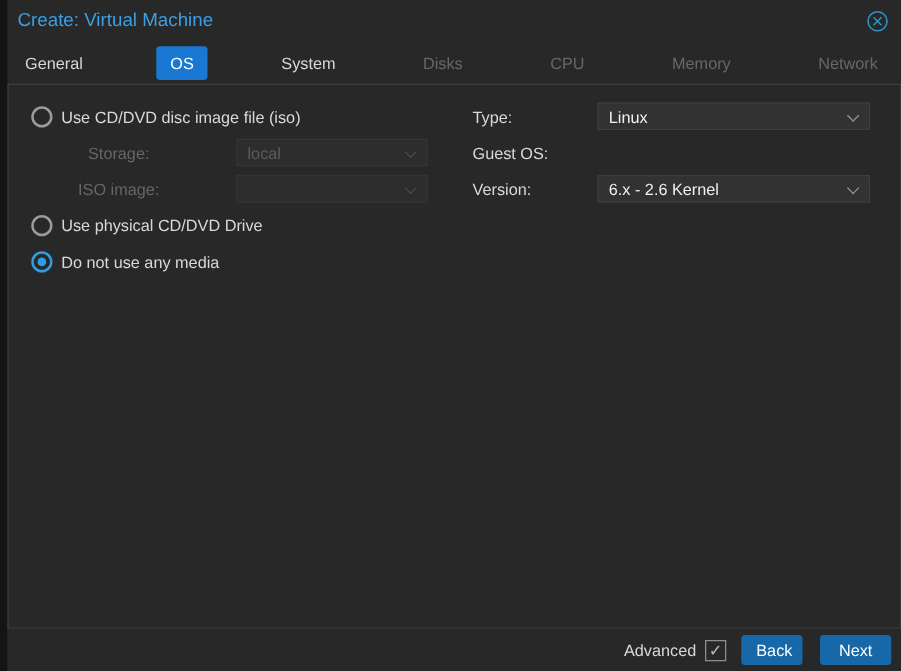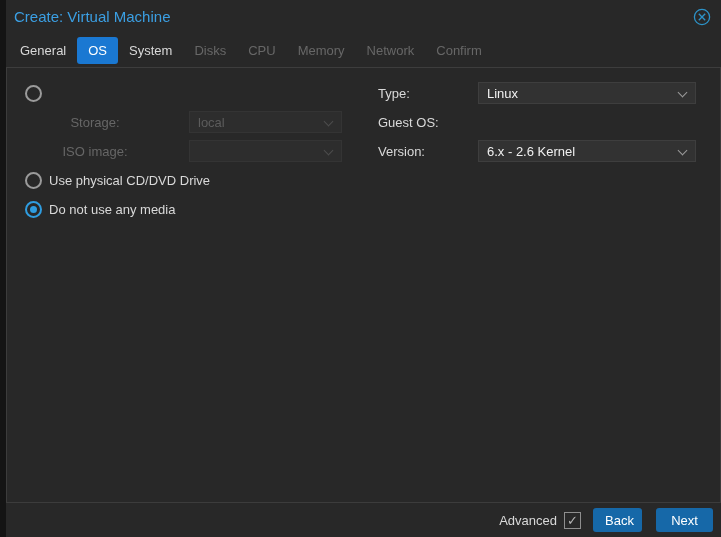--- a/index.html
+++ b/index.html
@@ -17,20 +17,21 @@
     display: flex; align-items: center; padding: 0 10px 0 8px;
   }
   .title { color: #3b9fe3; font-size: 15px; flex: 1; }
   .close-btn { width: 18px; height: 18px; cursor: pointer; flex: none; }
 
   
   .tabbar {
     position: absolute; left: 0; top: 33px; right: 0; height: 35px;
     display: flex; align-items: center; padding-left: 3px;
     border-bottom: 1px solid #3d3d3d;
+    gap: 48px;
   }
   .tab { padding: 6px 11px; color: #d9d9d9; border-radius: 3px; cursor: pointer; }
   .tab.active { background: #1a78d2; color: #ffffff; }
   .tab.disabled { color: #676767; cursor: default; }
 
   
   .panel {
     position: absolute; left: 0; top: 68px; right: 0; height: 435px;
     border: 1px solid #3c3c3c; border-top: none; background: #282828;
   }
@@ -122,20 +123,21 @@
     <div class="tab disabled">Network</div>
     <div class="tab disabled">Confirm</div>
   </div>
 
   <div class="panel">
 
     <div class="col-left">
 
       <div class="row radio-row">
         <span class="radio"></span>
+        <span class="radio-label">Use CD/DVD disc image file (iso)</span>
       </div>
 
       <div class="row">
         <span class="fld-label dim">Storage:</span>
         <div class="combo disabled w-left">
           <span>local</span>
           <span class="chev"></span>
         </div>
       </div>
 

